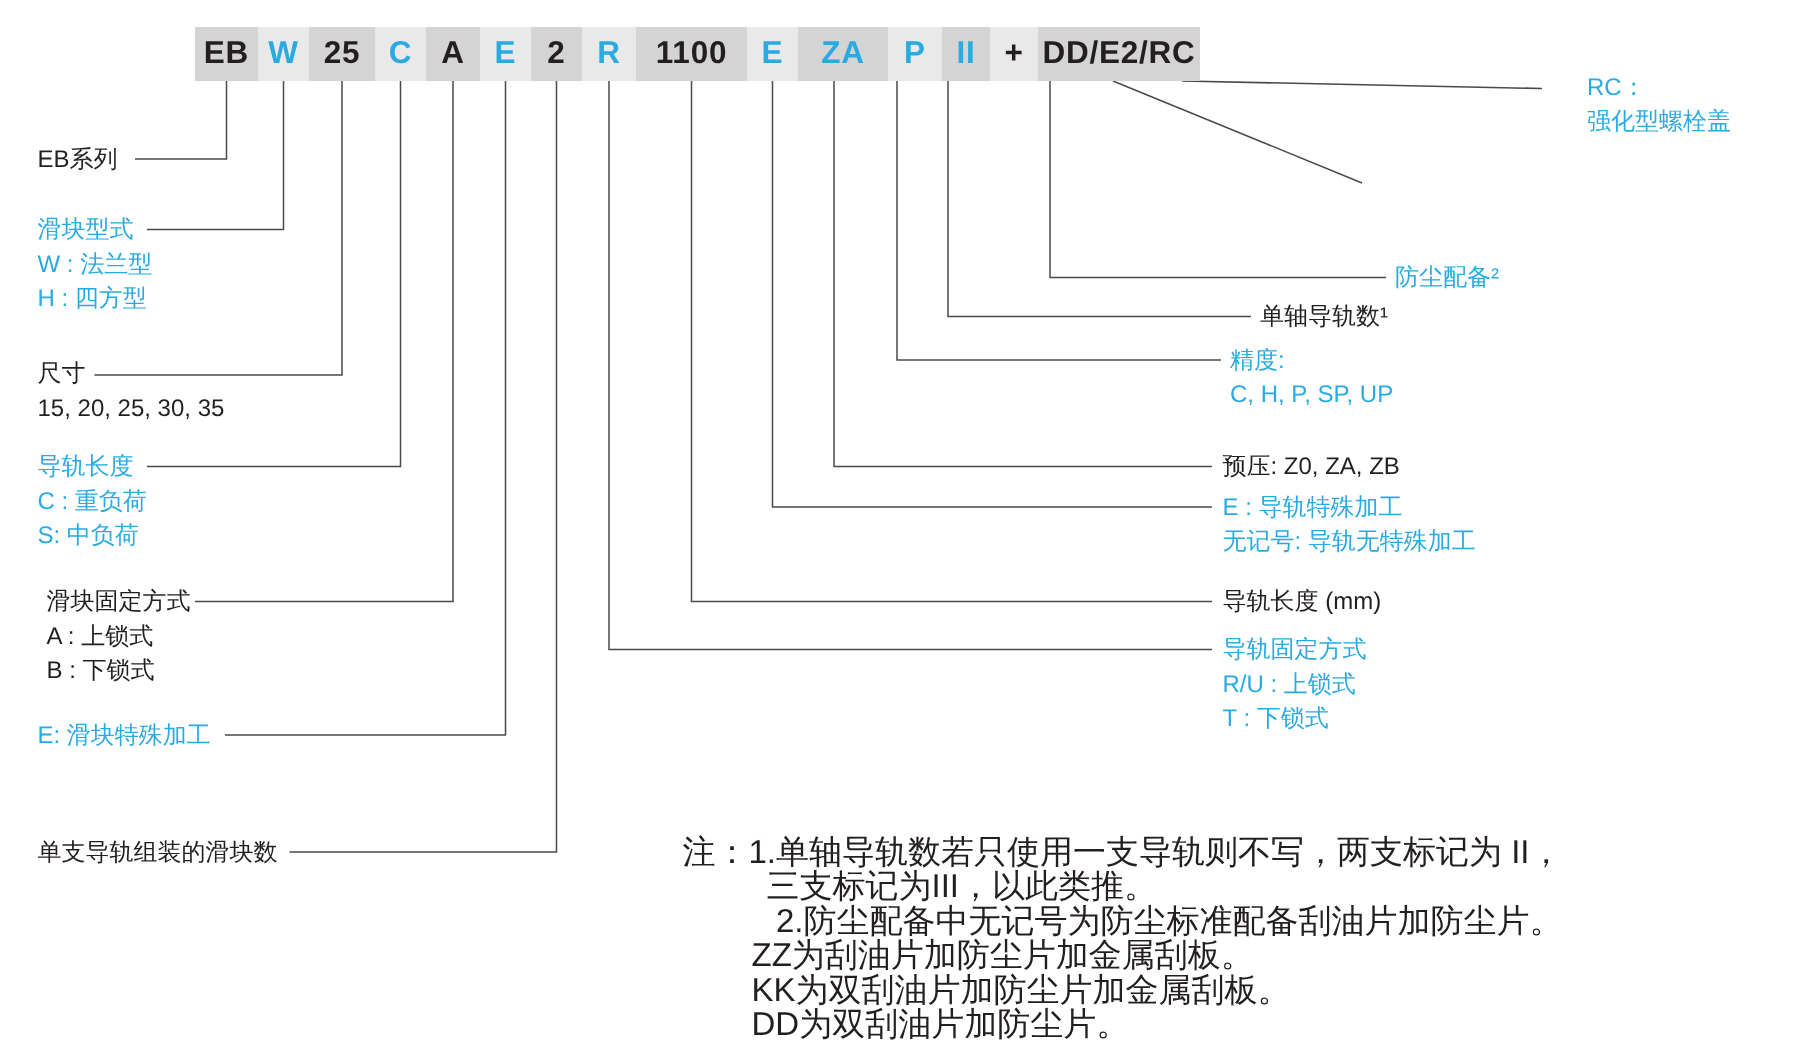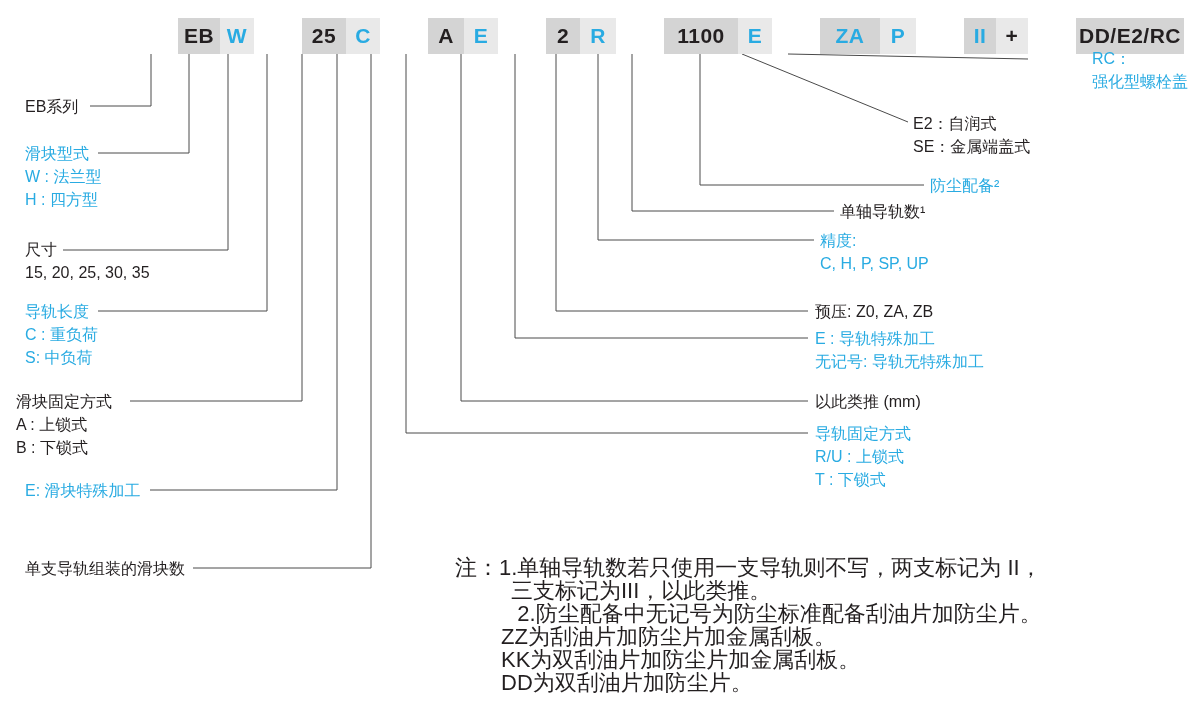--- a/index.html
+++ b/index.html
@@ -12,21 +12,21 @@
   .canvas { position: relative; width: 1200px; height: 704px; background: #ffffff; overflow: hidden; }
 
   .leaders { position: absolute; left: 0; top: 0; width: 1200px; height: 704px; }
   .leaders polyline, .leaders line { fill: none; stroke: #4a4a4a; stroke-width: 1; }
 
   .code-strip { position: absolute; left: 130px; top: 18px; height: 36px; display: flex; }
   .seg {
     display: flex; align-items: center; justify-content: center;
     font-weight: bold; font-size: 21px; letter-spacing: 0.5px;
   }
-  .seg.sa { background: #d4d4d4; margin-left: 48px; }
+  .seg.sa { background: #d4d4d4; }
   .seg.sb { background: #e9e9e9; }
   .seg.blue { color: #29abe2; }
   .seg.dark { color: #231f20; }
 
   .label { position: absolute; font-size: 16px; line-height: 23px; white-space: nowrap; color: #231f20; }
   .label.blue { color: #29abe2; }
 
   .notes { position: absolute; left: 455px; top: 556px; font-size: 22px; line-height: 23px; color: #231f20; white-space: nowrap; }
   .notes .n-ind0 { padding-left: 0; }
   .notes .n-ind1 { padding-left: 56px; }
@@ -89,43 +89,39 @@
     <div>尺寸</div>
     <div>15, 20, 25, 30, 35</div>
   </div>
 
   <div class="label blue" style="left:25px; top:300px">
     <div>导轨长度</div>
     <div>C : 重负荷</div>
     <div>S: 中负荷</div>
   </div>
 
-  <div class="label" style="left:16px; top:390px">
+  <div class="label" style="left:31px; top:390px">
     <div>滑块固定方式</div>
     <div>A : 上锁式</div>
     <div>B : 下锁式</div>
   </div>
 
   <div class="label blue" style="left:25px; top:479px">
     <div>E: 滑块特殊加工</div>
   </div>
 
   <div class="label" style="left:25px; top:557px">
     <div>单支导轨组装的滑块数</div>
   </div>
 
-  <div class="label blue" style="left:1092px; top:47px">
+  <div class="label blue" style="left:1058px; top:47px">
     <div>RC：</div>
     <div>强化型螺栓盖</div>
   </div>
 
-  <div class="label" style="left:913px; top:112px">
-    <div>E2：自润式</div>
-    <div>SE：金属端盖式</div>
-  </div>
 
   <div class="label blue" style="left:930px; top:174px">
     <div>防尘配备²</div>
   </div>
 
   <div class="label" style="left:840px; top:200px">
     <div>单轴导轨数¹</div>
   </div>
 
   <div class="label blue" style="left:820px; top:229px">
@@ -136,21 +132,21 @@
   <div class="label" style="left:815px; top:300px">
     <div>预压: Z0, ZA, ZB</div>
   </div>
 
   <div class="label blue" style="left:815px; top:327px">
     <div>E : 导轨特殊加工</div>
     <div>无记号: 导轨无特殊加工</div>
   </div>
 
   <div class="label" style="left:815px; top:390px">
-    <div>以此类推 (mm)</div>
+    <div>导轨长度 (mm)</div>
   </div>
 
   <div class="label blue" style="left:815px; top:422px">
     <div>导轨固定方式</div>
     <div>R/U : 上锁式</div>
     <div>T : 下锁式</div>
   </div>
 
   <div class="notes">
     <div class="n-ind0">注：1.单轴导轨数若只使用一支导轨则不写，两支标记为 II，</div>

